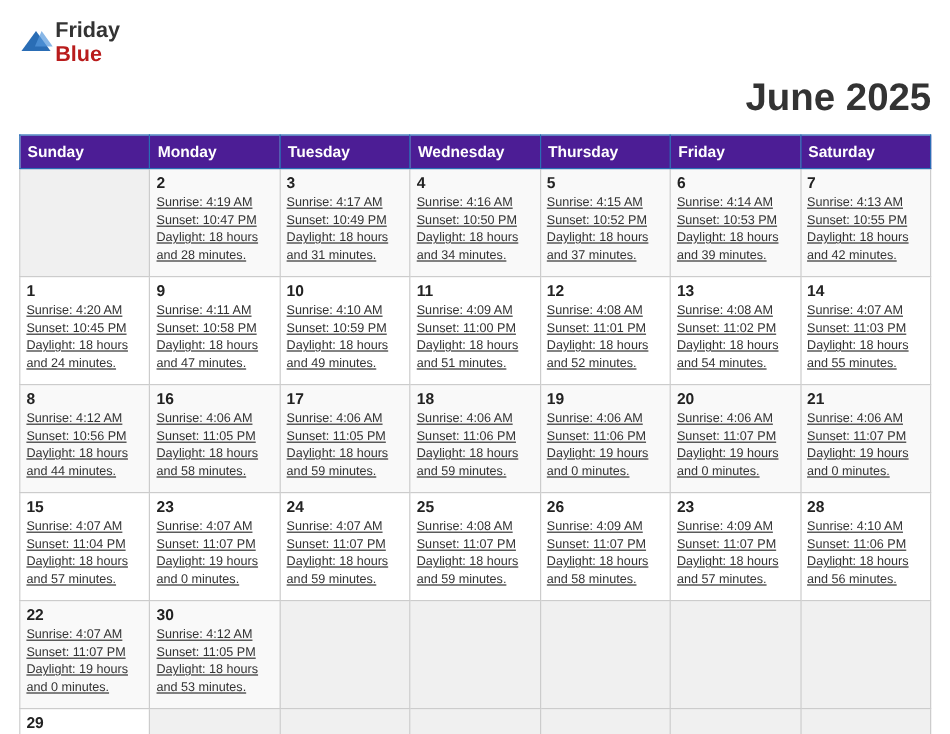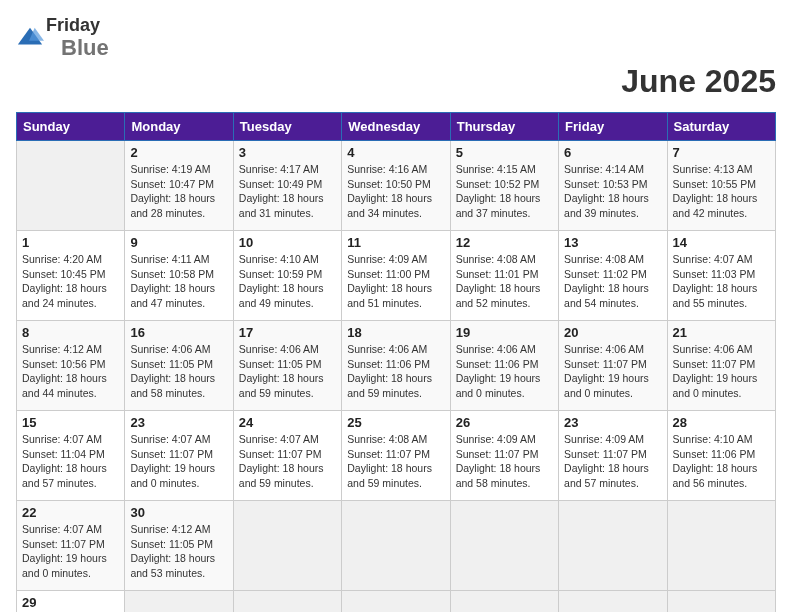--- a/index.html
+++ b/index.html
@@ -24,24 +24,23 @@
       display: flex;
       flex-direction: column;
       line-height: 1.1;
     }
     .logo-general {
       font-size: 18px;
       font-weight: bold;
       color: #333;
     }
     .logo-blue {
-      font-size: 22px;
-      font-weight: bold;
-      color: #737373;
-      margin-left: 15px;
+      font-size: 18px;
+      font-weight: bold;
+      color: #b91c1c;
     }
     .logo-icon {
       width: 28px;
       height: 28px;
       margin-right: 2px;
     }
     .title-block {
       text-align: right;
       margin-top: 47px;
     }
@@ -86,20 +85,21 @@
       font-size: 13px;
       font-weight: bold;
       color: #222;
       display: block;
       margin-bottom: 2px;
     }
     .day-info {
       font-size: 10.5px;
       color: #333;
       line-height: 1.4;
+      text-decoration: underline;
     }
     .empty-cell {
       background: #f0f0f0 !important;
     }
   </style>
 </head>
 <body>
 
 <div class="header">
   <div class="logo">

